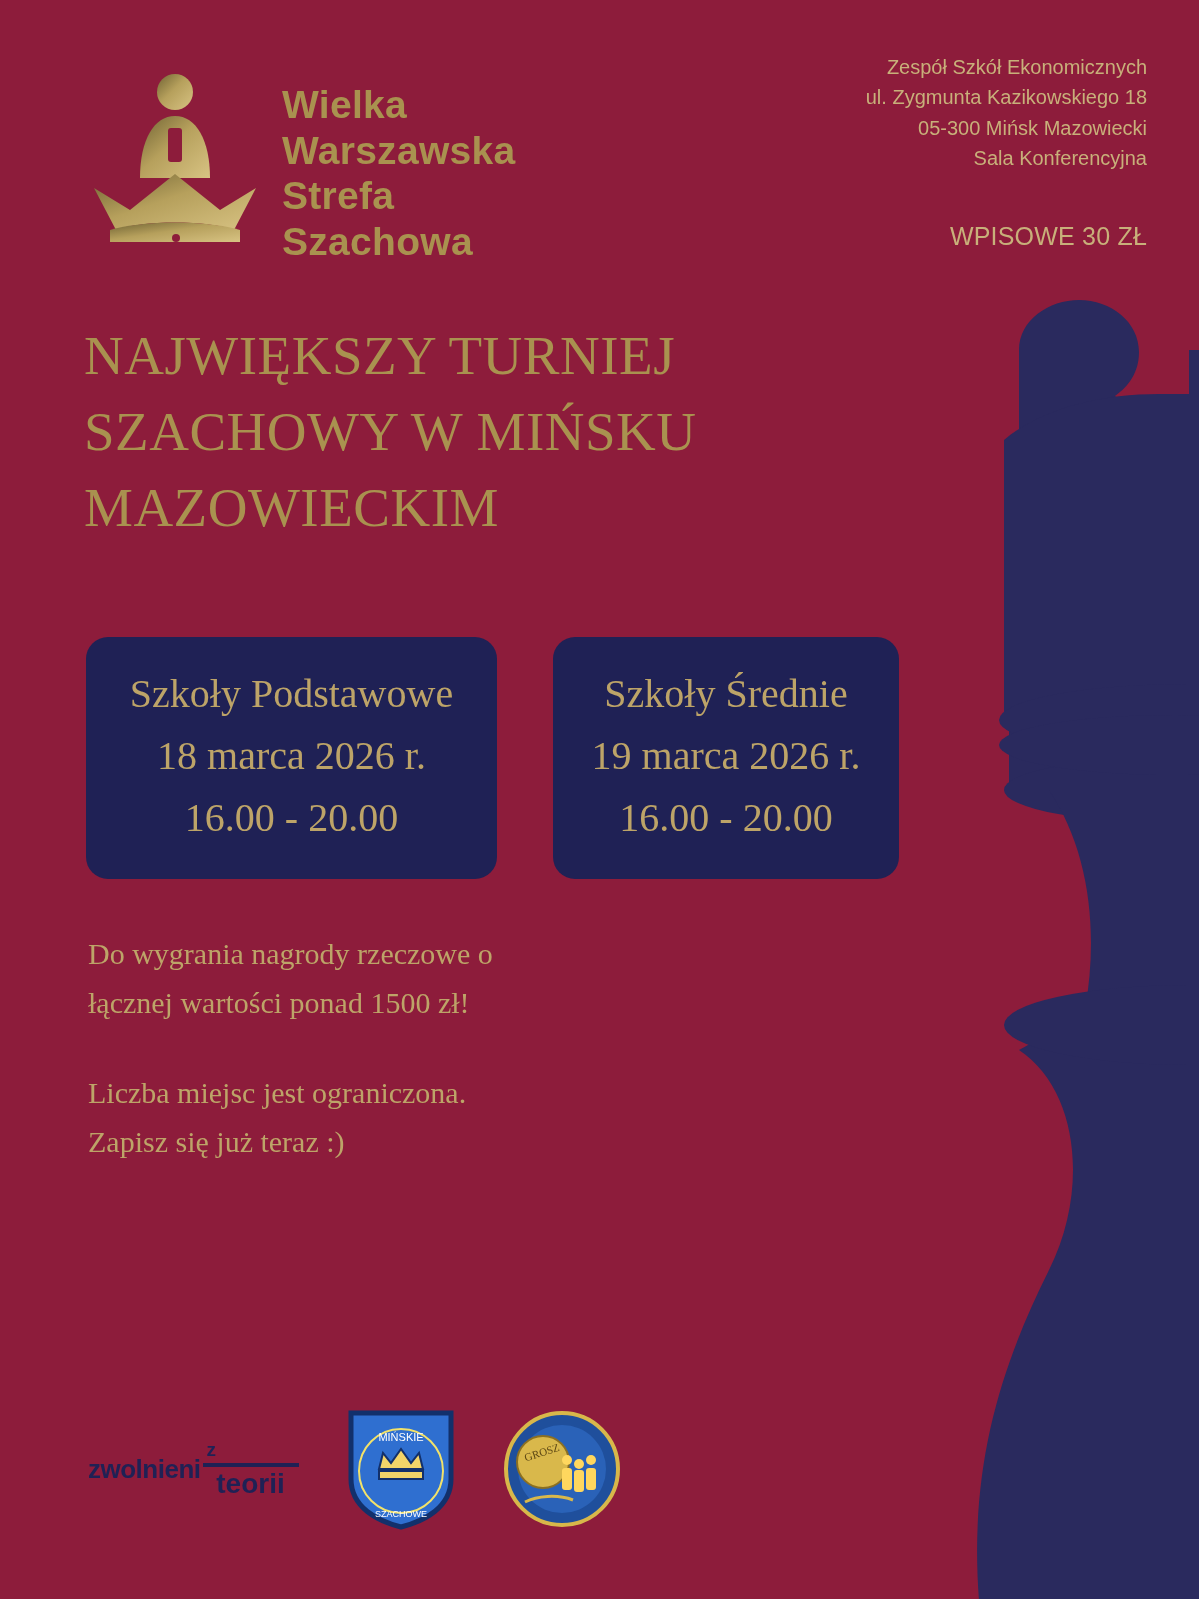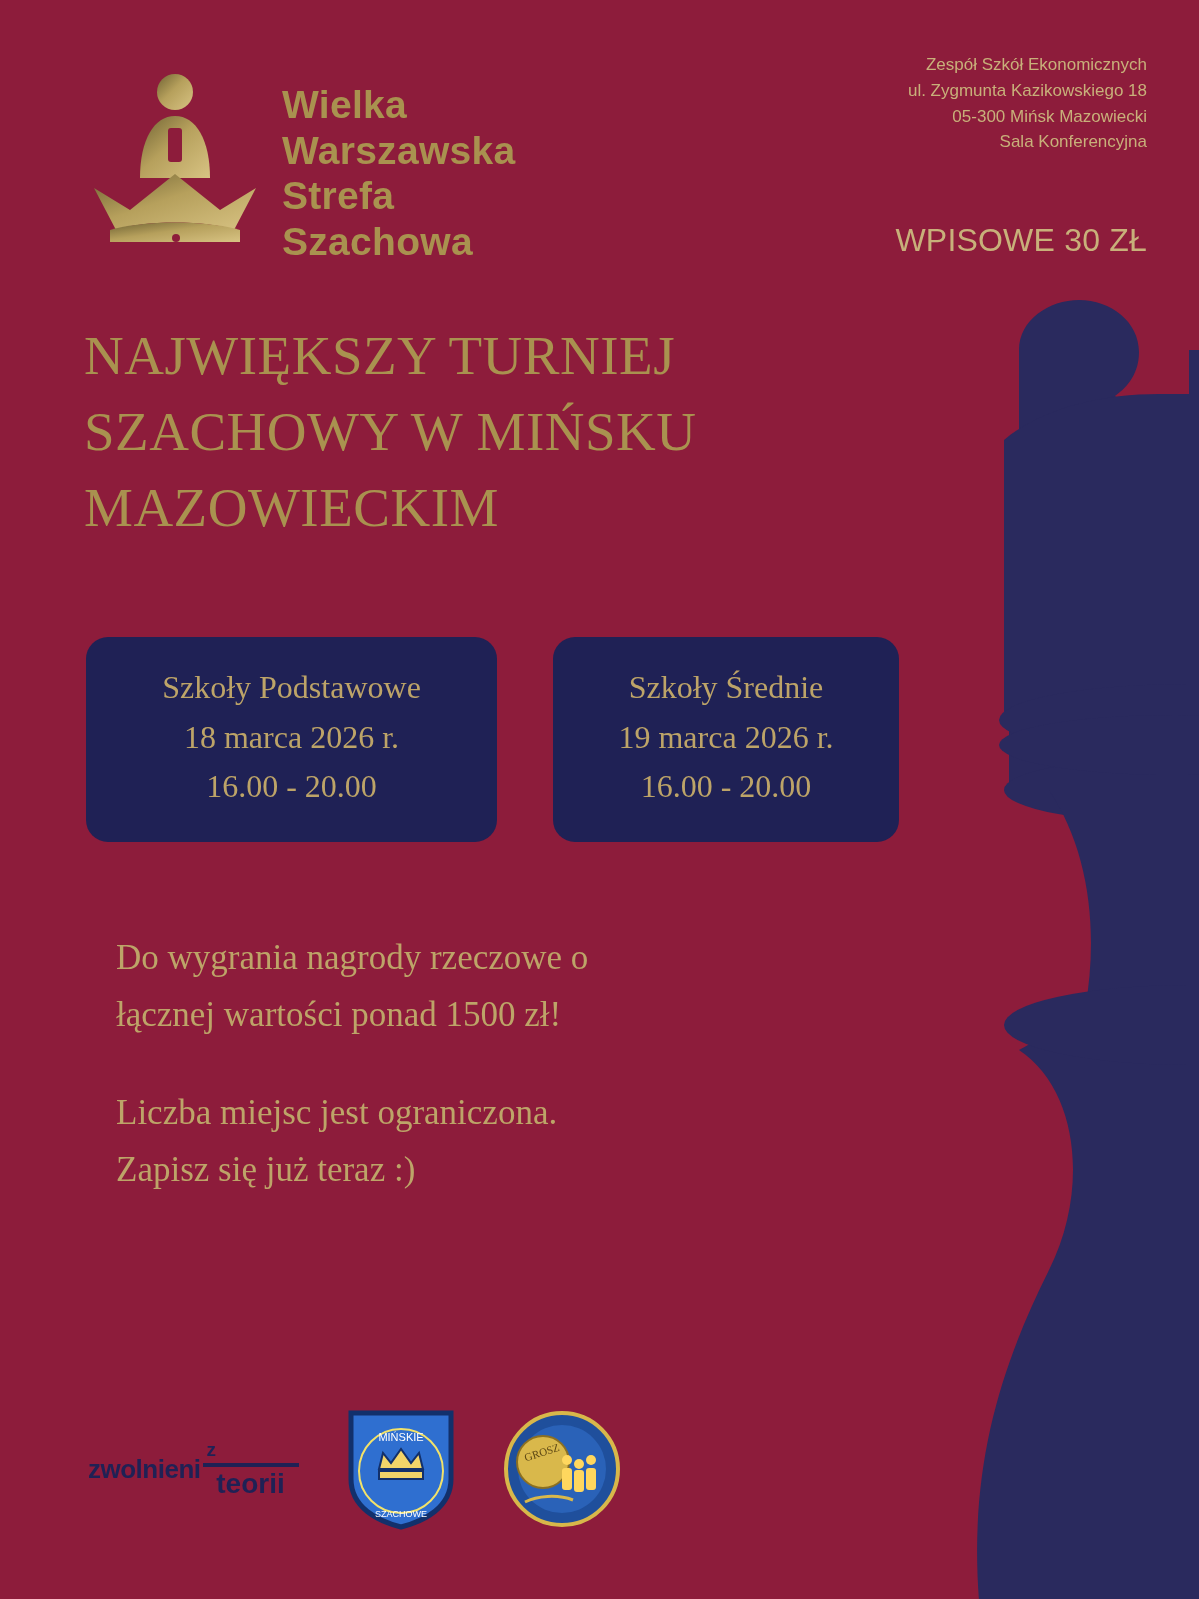--- a/index.html
+++ b/index.html
@@ -57,31 +57,31 @@
   .brand-text div { white-space: nowrap; }
 
   
   .venue {
     position: absolute;
     right: 52px;
     top: 52px;
     text-align: right;
     color: #c8b07a;
     font-family: "Liberation Sans", sans-serif;
-    font-size: 17px;
+    font-size: 20px;
     line-height: 1.52;
   }
   .fee {
     position: absolute;
     right: 52px;
     top: 222px;
     text-align: right;
     color: #c8b07a;
     font-family: "Liberation Sans", sans-serif;
-    font-size: 32px;
+    font-size: 25px;
     letter-spacing: 0.2px;
   }
 
   
   .headline {
     position: absolute;
     left: 84px;
     top: 318px;
     width: 820px;
     color: #a9924f;
@@ -98,38 +98,37 @@
     top: 637px;
     display: flex;
     gap: 56px;
   }
   .card {
     background: #1f2155;
     border-radius: 22px;
     color: #bda468;
     text-align: center;
     padding: 26px 34px 30px;
-    font-size: 32px;
+    font-size: 40px;
     line-height: 1.55;
     box-sizing: border-box;
   }
   .card.sp { width: 411px; }
   .card.ss { width: 346px; }
   .card .row { white-space: nowrap; }
 
   
   .body-copy {
     position: absolute;
     left: 88px;
     top: 930px;
     width: 740px;
     color: #bda468;
-    font-size: 35px;
+    font-size: 30px;
     line-height: 1.62;
-    margin-left: 28px;
   }
   .body-copy .para { margin-bottom: 42px; }
   .body-copy .para:last-child { margin-bottom: 0; }
 
   
   .partners {
     position: absolute;
     left: 88px;
     bottom: 68px;
     display: flex;

